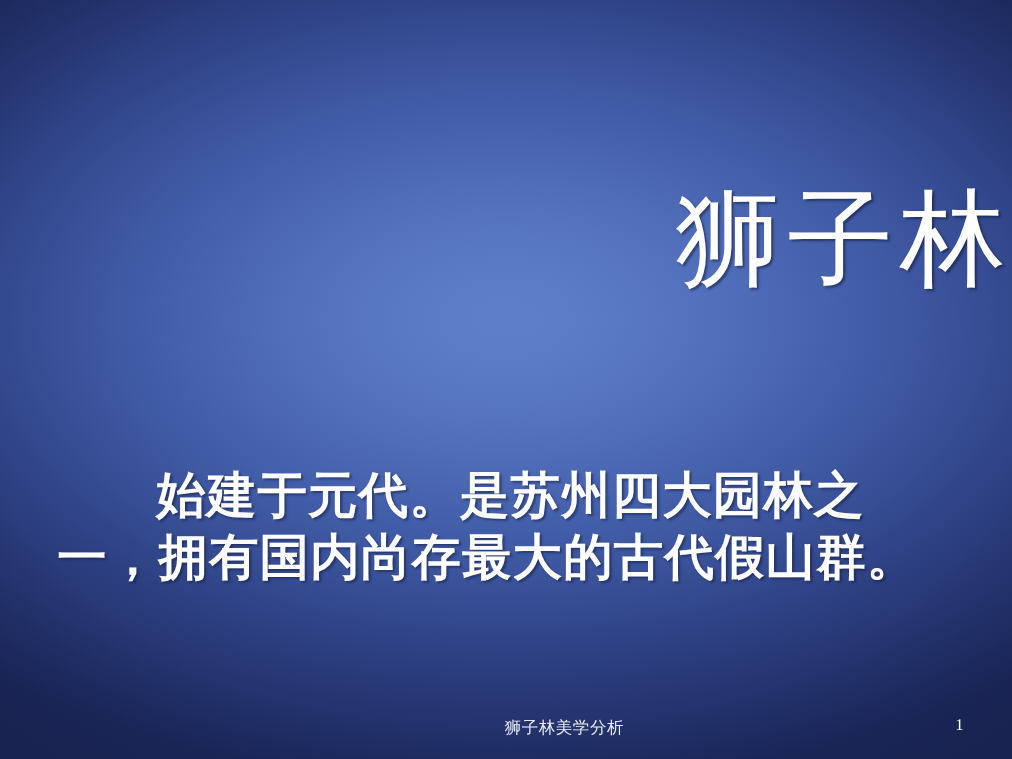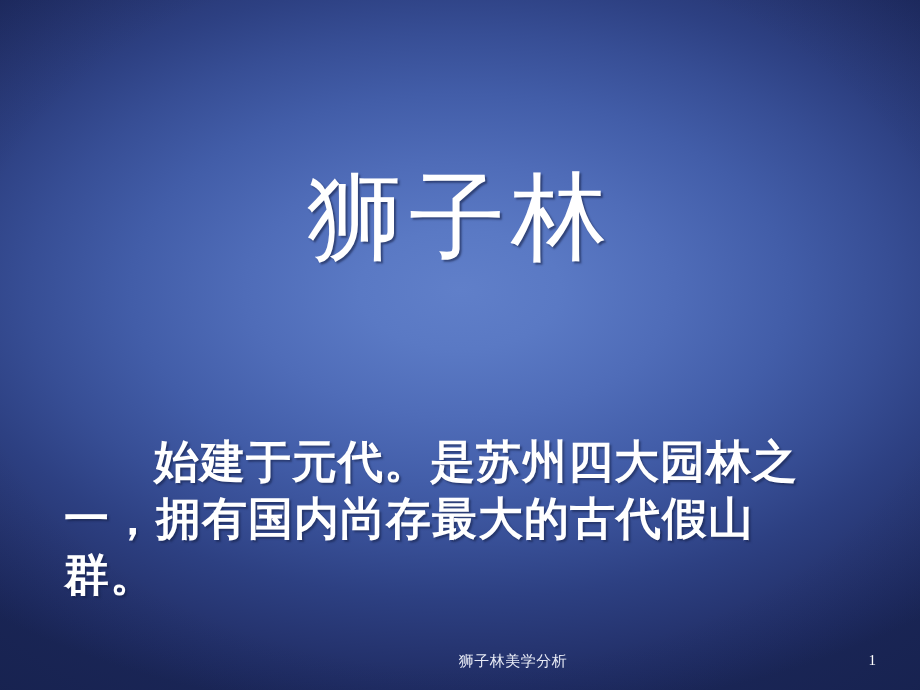--- a/index.html
+++ b/index.html
@@ -40,21 +40,21 @@
         rgba(10,18,48,0.20) 82%,
         rgba(8,14,40,0.42) 100%);
   }
 
   
   .title-block {
     position: absolute;
     left: 0;
     top: 168px;
     width: 920px;
-    text-align: center;
+    text-align: right;
     pointer-events: none;
   }
   .title {
     display: inline-block;
     color: #ffffff;
     font-family: "Liberation Serif", "DejaVu Serif", serif;
     font-size: 96px;
     line-height: 1.05;
     letter-spacing: 6px;
     font-weight: 400;
@@ -71,21 +71,21 @@
   }
   .body-text {
     color: #ffffff;
     font-size: 45px;
     font-weight: bold;
     line-height: 1.26;
     letter-spacing: 1px;
     text-indent: 90px;
     text-align: left;
     text-shadow: 2px 2px 2px rgba(18,28,64,0.50);
-    margin: 16px;
+    margin: 4px;
     font-family: "DejaVu Sans", "Liberation Sans", sans-serif;
   }
 
   
   .footer {
     position: absolute;
     left: 0;
     bottom: 0;
     width: 920px;
     height: 46px;

